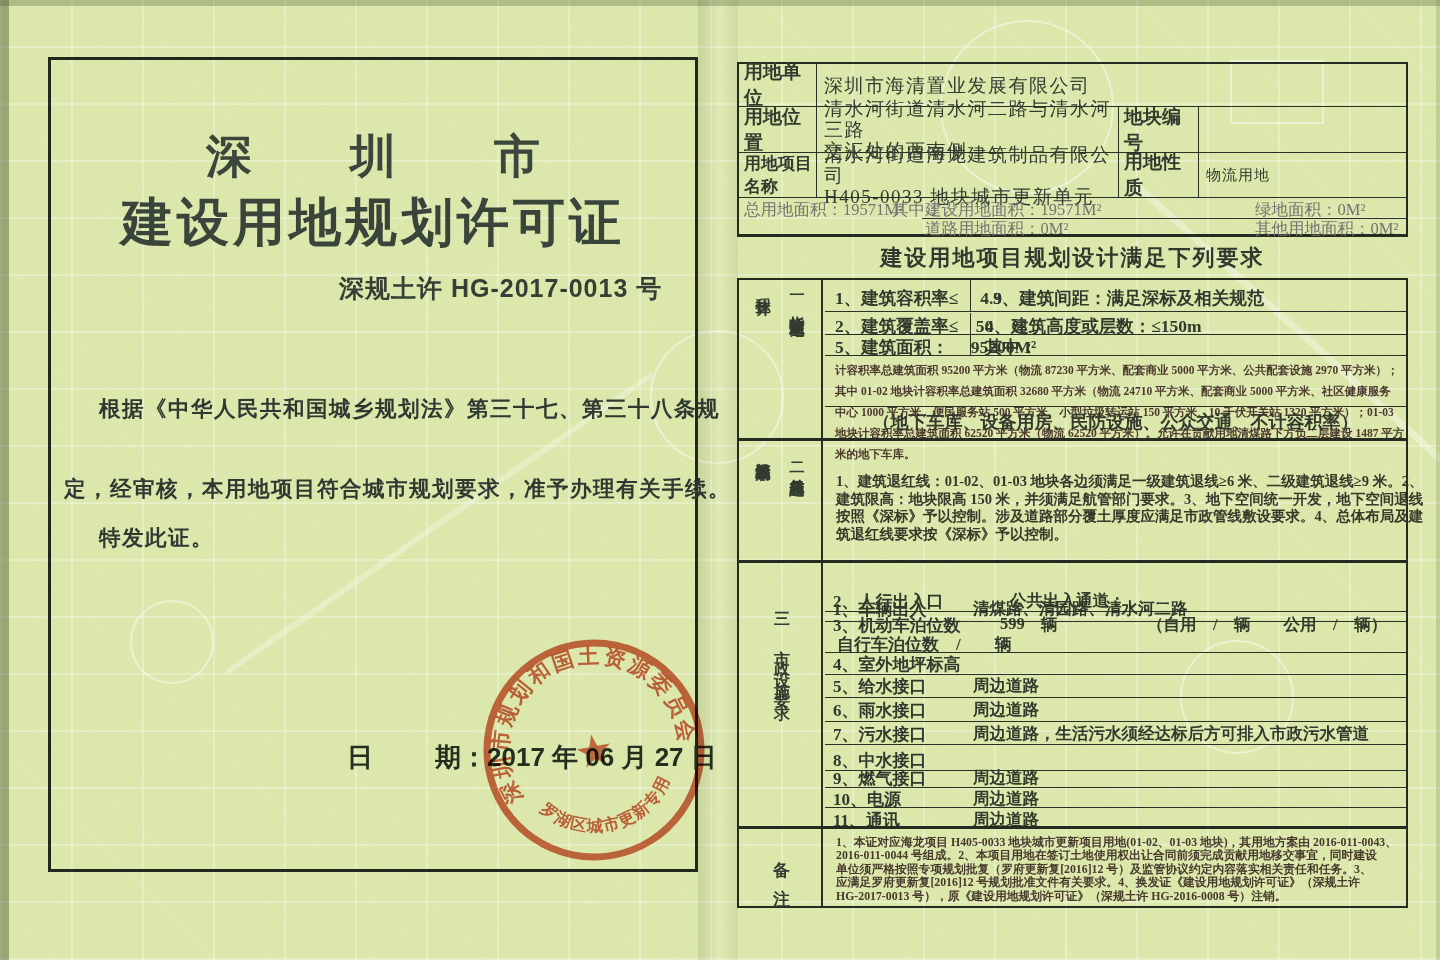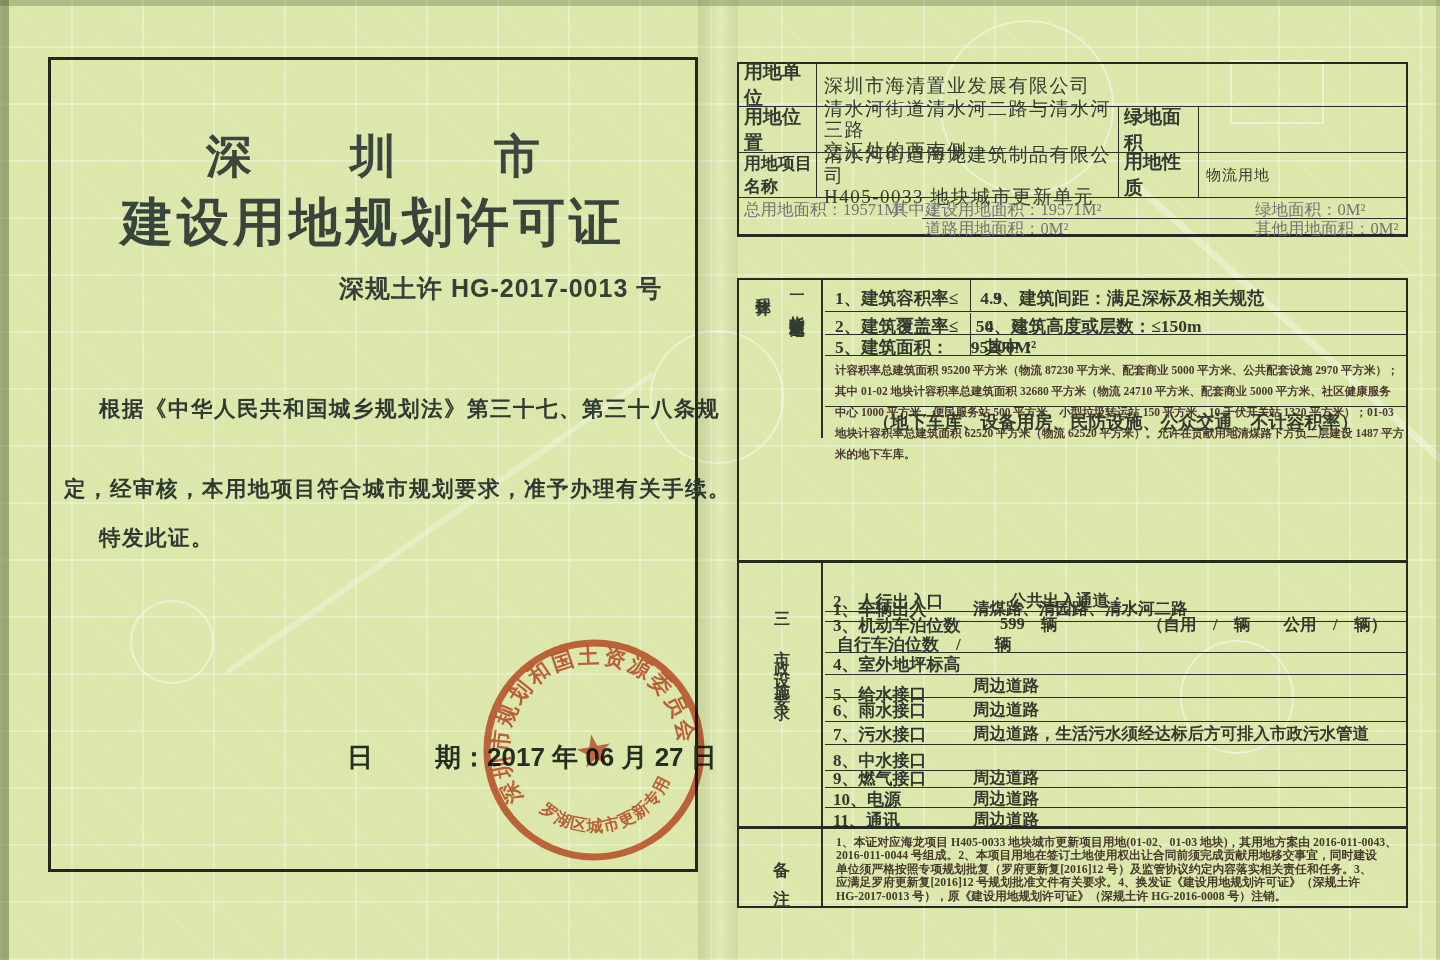--- a/index.html
+++ b/index.html
@@ -143,40 +143,41 @@
 
   <div class="abs tbl blockA">
     <div class="rowA" style="height:42px;">
       <div class="cellL w-lab">用地单位</div>
       <div class="cellV" style="flex:1;">深圳市海清置业发展有限公司</div>
     </div>
     <div class="rowA" style="height:46px;">
       <div class="cellL w-lab">用地位置</div>
       <div class="cellV w-val">清水河街道清水河二路与清水河三路
 交汇处的西南侧</div>
-      <div class="cellL w-lab2">绿地面积</div>
+      <div class="cellL w-lab2">地块编号</div>
     </div>
     <div class="rowA" style="height:45px;">
       <div class="cellL w-lab" style="font-size:17px;letter-spacing:0;">用地项目名称</div>
       <div class="cellV w-val">清水河街道海龙建筑制品有限公司
 H405-0033 地块城市更新单元</div>
       <div class="cellL w-lab2">用地性质</div>
       <div class="cellV small-val" style="flex:1;">物流用地</div>
     </div>
     <div class="rowA areas" style="height:39px;display:block;">
       <span class="ln1" style="left:5px;">总用地面积：19571M²</span>
       <span class="ln1" style="left:153px;">其中：</span>
       <span class="ln1" style="left:186px;">建设用地面积：19571M²</span>
       <span class="ln1" style="left:516px;">绿地面积：0M²</span>
       <span class="ln2" style="left:186px;">道路用地面积：0M²</span>
       <span class="ln2" style="left:516px;">其他用地面积：0M²</span>
       <div class="areas-div"></div>
     </div>
   </div>
 
+  <div class="abs sheet-heading">建设用地项目规划设计满足下列要求</div>
 
   <div class="abs tbl blockB" style="position:absolute;">
 
     <div class="sec" style="top:0;height:158px;">
       <div class="sidecol">
         <div class="vert" style="left:48px;top:7px;font-size:15px;letter-spacing:1px;">一　指标按建设用地面</div>
         <div class="vert" style="left:14px;top:7px;font-size:15px;letter-spacing:1px;">积计算</div>
       </div>
       <div class="content">
         <div class="s1row" style="top:0;height:31px;">
@@ -200,20 +201,32 @@
 中心 1000 平方米、便民服务站 500 平方米、小型垃圾转运站 150 平方米、10 千伏开关站 1320 平方米）；01-03
 地块计容积率总建筑面积 62520 平方米（物流 62520 平方米）。允许在贡献用地清煤路下方负二层建设 1487 平方
 米的地下车库。</div>
         </div>
         <div class="s1row" style="top:126px;height:32px;border-bottom:none;">
           <div class="s1-note">（地下车库、设备用房、民防设施、公众交通、不计容积率）</div>
         </div>
       </div>
     </div>
 
+    <div class="sec sec-sep" style="top:158px;height:122px;">
+      <div class="sidecol">
+        <div class="vert" style="left:48px;top:10px;font-size:15px;letter-spacing:0.5px;">二　总体布局及建</div>
+        <div class="vert" style="left:14px;top:10px;font-size:15px;letter-spacing:0.5px;">筑退红线要求布局</div>
+      </div>
+      <div class="content">
+        <div class="s2-text">1、建筑退红线：01-02、01-03 地块各边须满足一级建筑退线≥6 米、二级建筑退线≥9 米。2、
+建筑限高：地块限高 150 米，并须满足航管部门要求。3、地下空间统一开发，地下空间退线
+按照《深标》予以控制。涉及道路部分覆土厚度应满足市政管线敷设要求。4、总体布局及建
+筑退红线要求按《深标》予以控制。</div>
+      </div>
+    </div>
 
     <div class="sec sec-sep" style="top:280px;height:266px;">
       <div class="sidecol">
         <div class="vert" style="left:32px;top:36px;font-size:16px;letter-spacing:11px;">三　市政设施要求</div>
       </div>
       <div class="content">
         <div class="s3row" style="top:0;height:25.5px;margin-top:32px;">
           <span class="s3lab" style="top:3px;">1、车辆出入</span>
           <span class="s3val" style="top:3px;">清煤路、清园路、清水河二路</span>
         </div>
@@ -226,21 +239,21 @@
           <span class="s3val" style="left:175px;top:2px;">599</span>
           <span class="s3val" style="left:216px;top:2px;">辆</span>
           <span class="s3val" style="left:322px;top:2px;">（自用　/　辆　　公用　/　辆）</span>
           <span class="s3lab" style="left:12px;top:21px;">自行车泊位数　/　　辆</span>
         </div>
         <div class="s3row" style="top:90px;height:20.5px;">
           <span class="s3lab" style="top:0;">4、室外地坪标高</span>
           <span class="s3val" style="top:0;"></span>
         </div>
         <div class="s3row" style="top:112px;height:21.5px;">
-          <span class="s3lab" style="top:8px;">5、给水接口</span>
+          <span class="s3lab" style="top:0;">5、给水接口</span>
           <span class="s3val" style="top:0;">周边道路</span>
         </div>
         <div class="s3row" style="top:135px;height:22.5px;">
           <span class="s3lab" style="top:1px;">6、雨水接口</span>
           <span class="s3val" style="top:1px;">周边道路</span>
         </div>
         <div class="s3row" style="top:159px;height:21.5px;">
           <span class="s3lab" style="top:1px;">7、污水接口</span>
           <span class="s3val" style="top:1px;">周边道路，生活污水须经达标后方可排入市政污水管道</span>
         </div>

